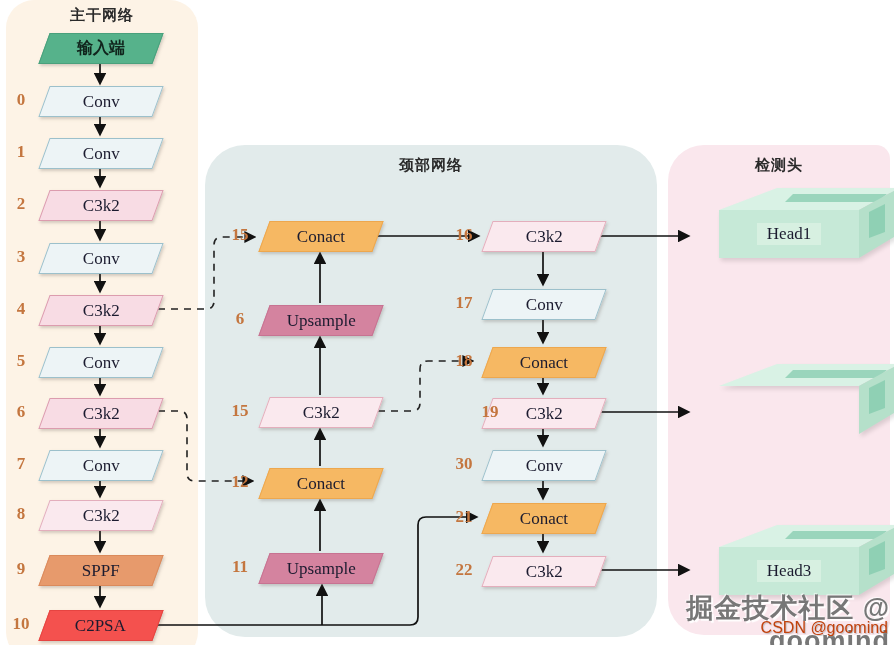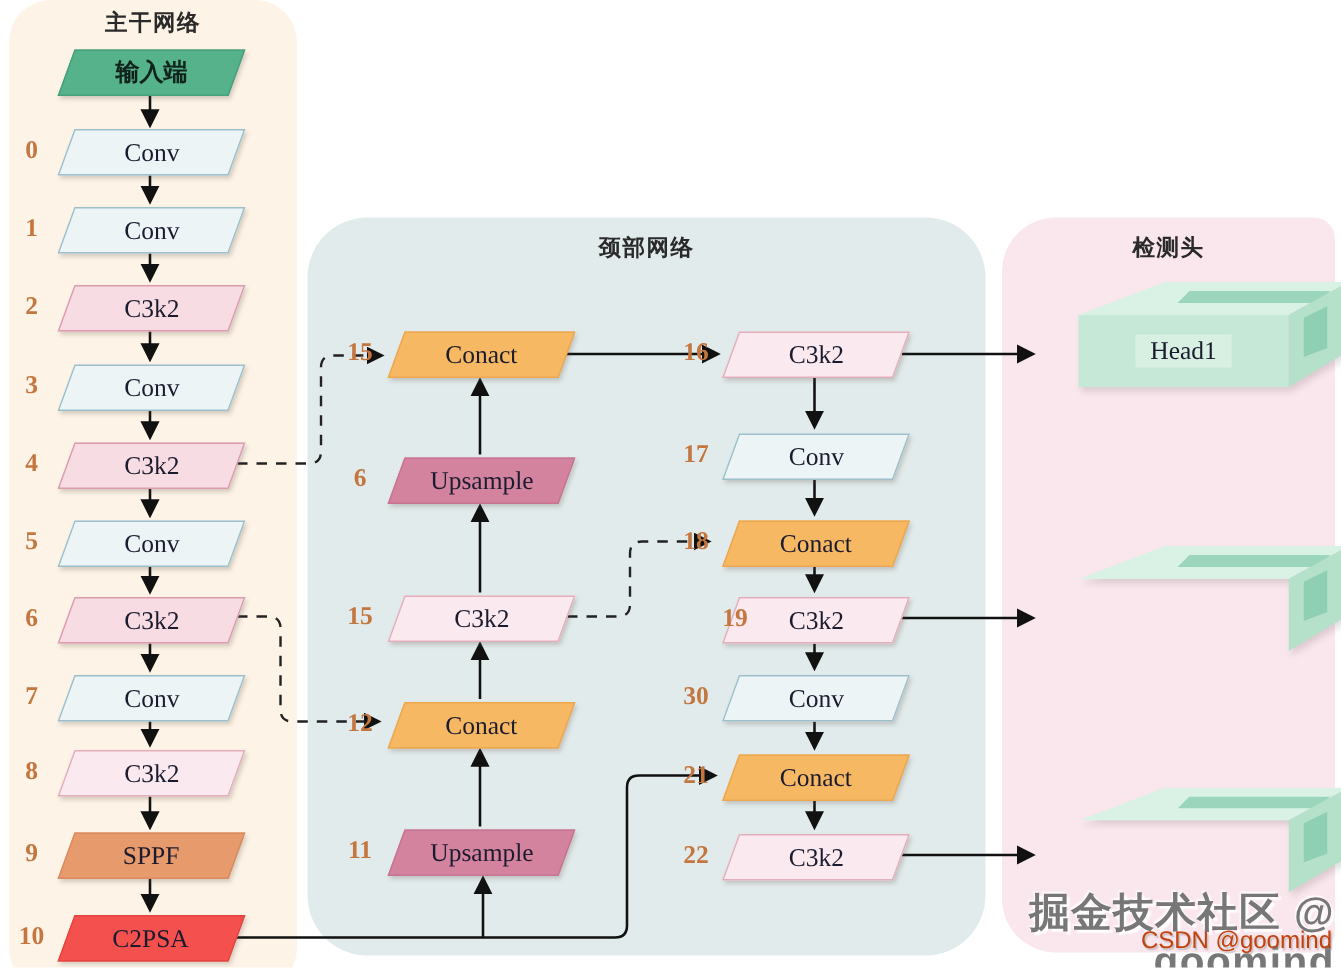--- a/index.html
+++ b/index.html
@@ -247,17 +247,20 @@
       <div class="head-face head-top"></div>
       <div class="head-face head-top-stripe"></div>
       <div class="head-face head-side"></div>
       <div class="head-face head-side-tab"></div>
     </div>
     <div class="head-box" style="left: 695px; top: 525px;">
       <div class="head-face head-top"></div>
       <div class="head-face head-top-stripe"></div>
       <div class="head-face head-side"></div>
       <div class="head-face head-side-tab"></div>
+      <div class="head-front">
+        <span class="lbl">Head3</span>
+      </div>
     </div>
   </div>
 
 <div class="watermark1">掘金技术社区 @ goomind</div>
 <div class="watermark2">CSDN @goomind</div>
 
 </body></html>

